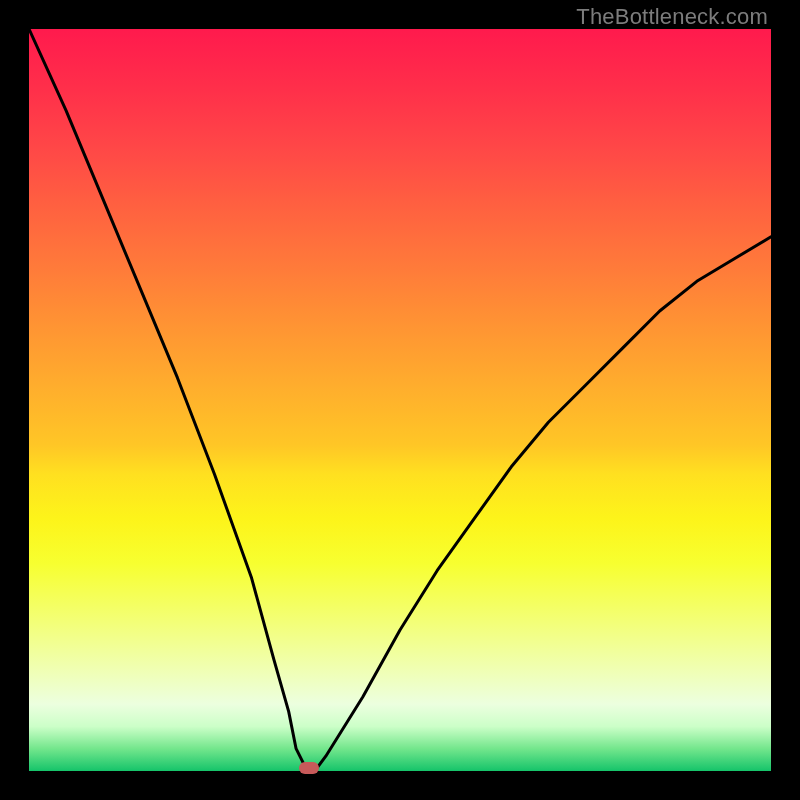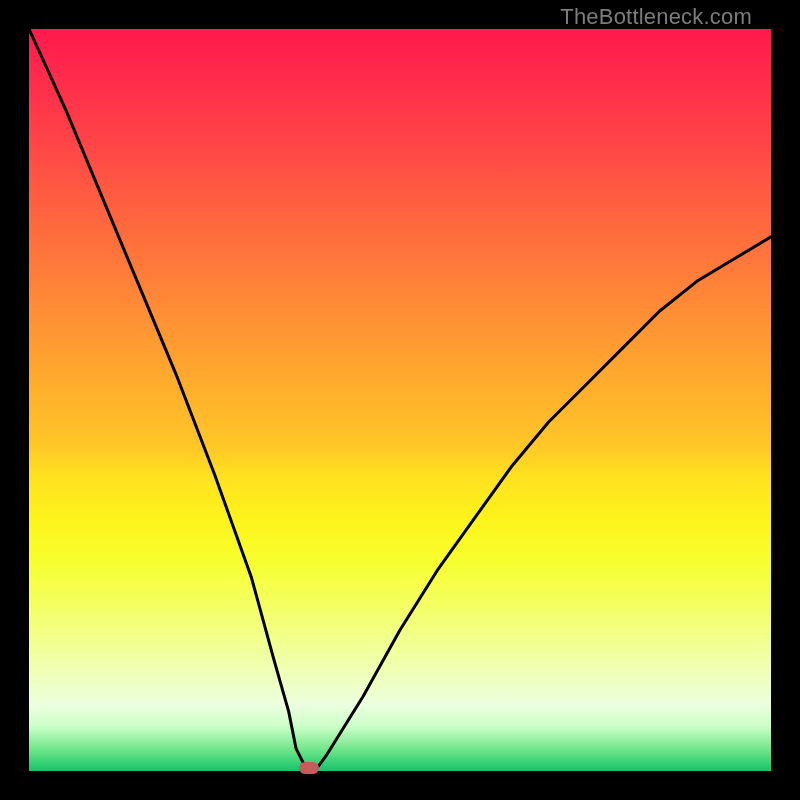--- a/index.html
+++ b/index.html
@@ -39,21 +39,21 @@
       #f0ffb0 86%,
       #ecffdf 91%,
       #ccffc8 94%,
       #73e68c 97%,
       #15c46a 100%
     );
   }
   .watermark {
     position: absolute;
     top: 4px;
-    right: 48px;
+    right: 32px;
     color: #7c7c7c;
     font-size: 22px;
     font-weight: 500;
     letter-spacing: 0.2px;
   }
   svg.curve {
     position: absolute;
     left: 0;
     top: 0;
     width: 742px;

